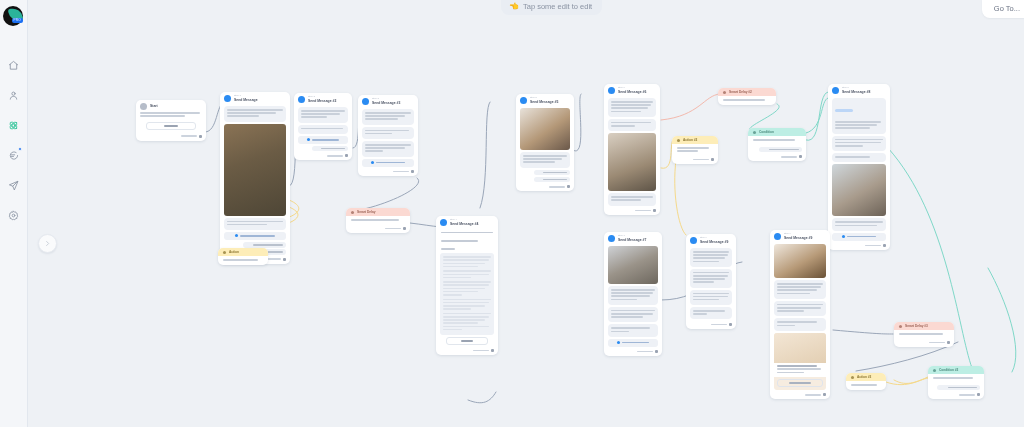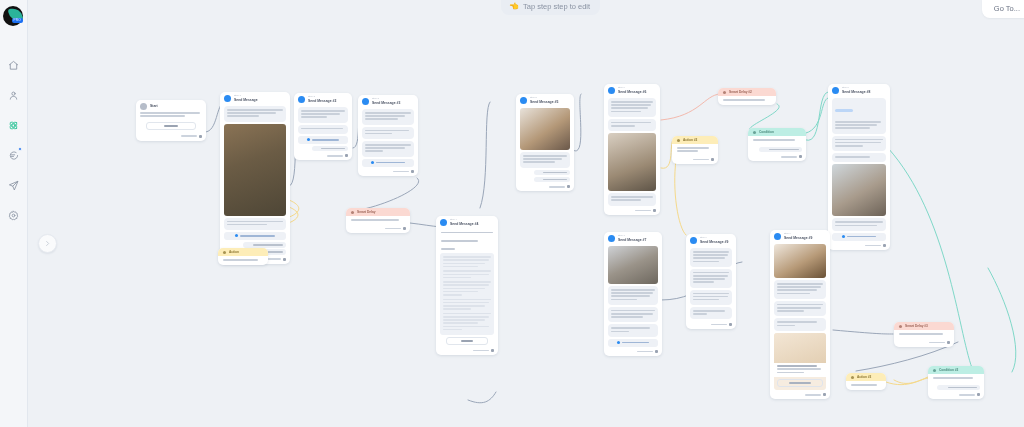--- a/index.html
+++ b/index.html
@@ -223,21 +223,21 @@
 </div>
 
 <div id="expand-btn">
   <svg width="7" height="7" viewBox="0 0 24 24" fill="none" stroke="#c3cad4" stroke-width="3" stroke-linecap="round" stroke-linejoin="round">
     <path d="M9 5l7 7-7 7"></path>
   </svg>
 </div>
 
 <div id="tap-hint">
   <span class="hand">👈</span>
-  <span>Tap step step to edit</span>
+  <span>Tap some edit to edit</span>
 </div>
 
 <div id="goto-btn">
   <span>Go To...</span>
 </div>
 
 <div id="canvas">
 
   <svg id="edges">
     <g fill="none" stroke-width="1" stroke-linecap="round">

